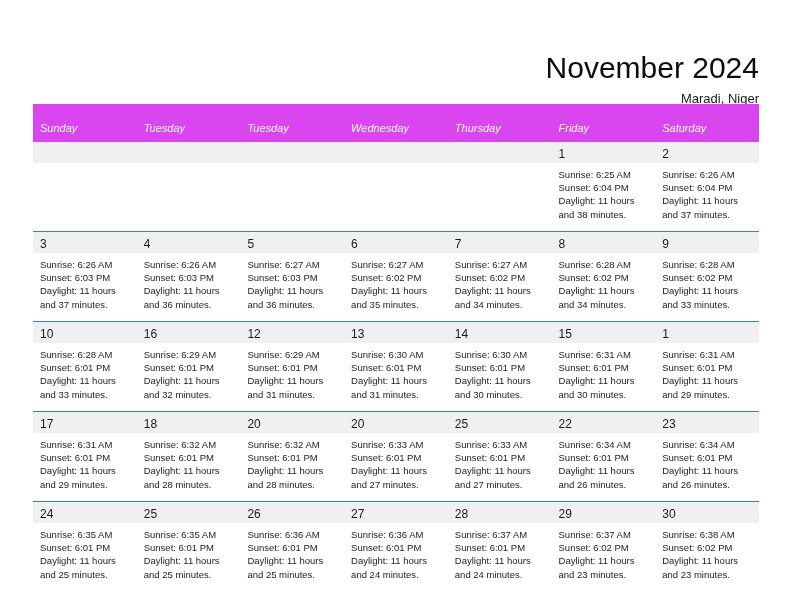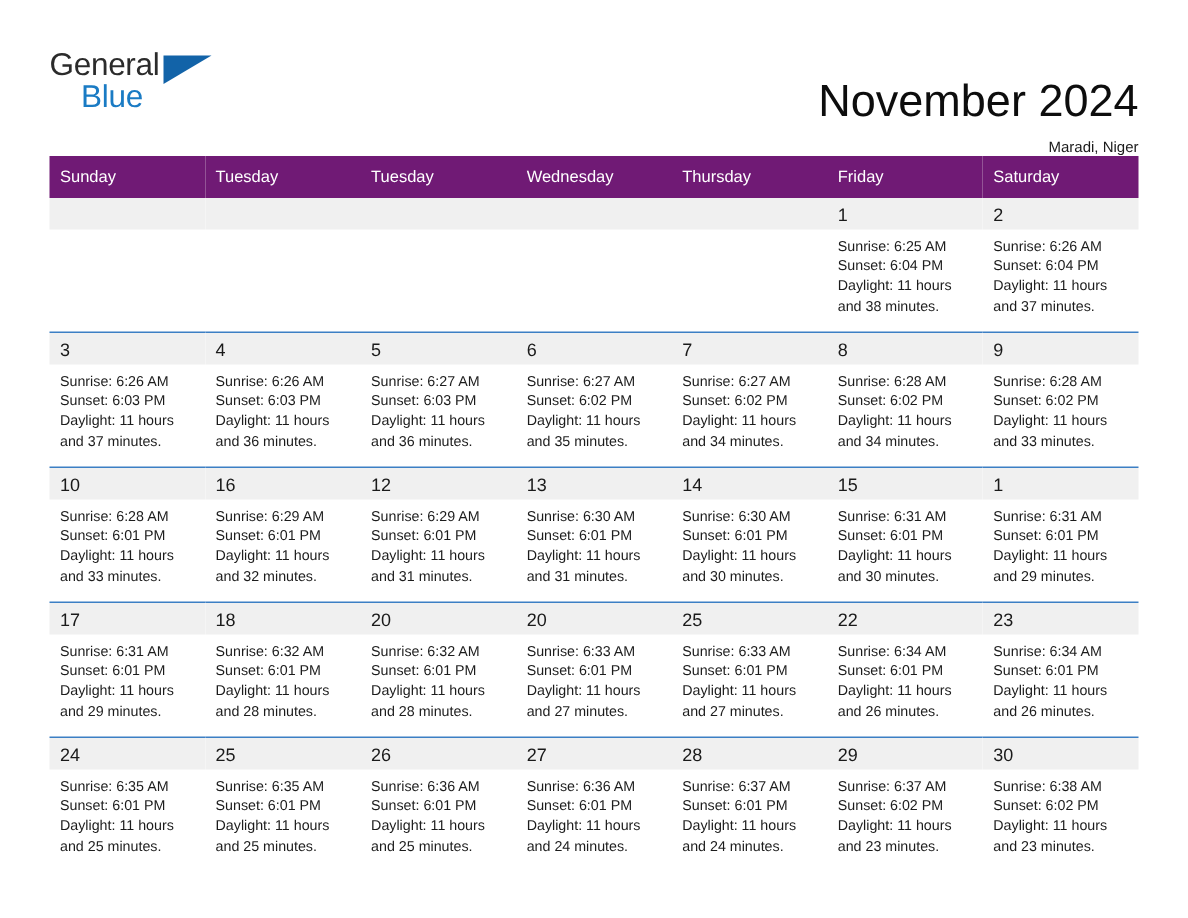--- a/index.html
+++ b/index.html
@@ -72,46 +72,47 @@
   }
   .month-title {
     font-size: 30px;
     font-weight: normal;
     color: #0d0d0d;
     line-height: 36px;
     white-space: nowrap;
     margin-top: 20px;
   }
   .location {
-    font-size: 10px;
+    font-size: 13px;
     color: #1a1a1a;
     line-height: 20px;
     margin-top: 3px;
     white-space: nowrap;
   }
 
   
   .calendar {
     position: absolute;
     left: 33px;
     top: 104px;
     width: 726px;
     border-collapse: collapse;
     table-layout: fixed;
   }
   .calendar th {
-    background: #701a75;
+    background: #d946ef;
     color: #ffffff;
     font-size: 11px;
     font-weight: normal;
     text-align: left;
-    padding: 5px 0 5px 7px;
+    padding: 15px 0 5px 7px;
     height: 18px;
     border: none;
     vertical-align: middle;
+    font-style: italic;
   }
   .calendar td {
     vertical-align: top;
     padding: 0;
     border-top: 1px solid #3c7fc4;
     background: #ffffff;
     height: 89px;
   }
   .calendar tr.week-row td {
     border-top: 1px solid #3c7fc4;
@@ -143,25 +144,20 @@
     background: #f0f0f0;
   }
 </style>
 </head>
 <body>
 
 <div class="page">
 
   <div class="header">
 
-    <div class="brand">
-      <span class="brand-general">General</span>
-      <span class="brand-triangle"></span>
-      <span class="brand-blue">Blue</span>
-    </div>
 
     <div class="title-block">
       <div class="month-title">November 2024</div>
       <div class="location">Maradi, Niger</div>
     </div>
 
   </div>
 
   <table class="calendar">
     <thead>

